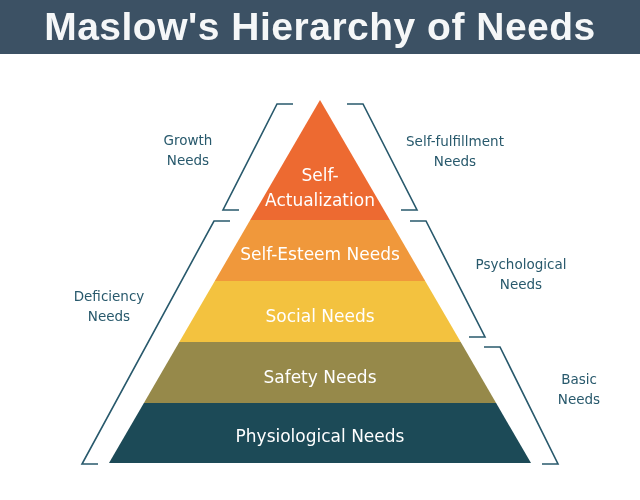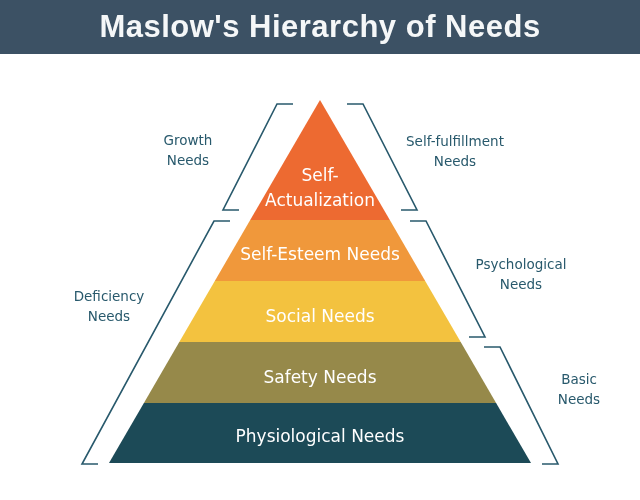--- a/index.html
+++ b/index.html
@@ -18,21 +18,21 @@
     background: var(--header-bg, #3c5164);
     display: flex;
     align-items: center;
     justify-content: center;
   }
   .header h1 {
     margin: 16px;
     color: var(--title-text, #f5f7f8);
     font-family: "Liberation Sans", sans-serif;
     font-weight: bold;
-    font-size: 31px;
+    font-size: 39px;
     letter-spacing: 0.5px;
     white-space: nowrap;
     text-align: right;
   }
   svg.diagram { position: absolute; top: 0; left: 0; }
   .level-label {
     fill: var(--level-label-text, #ffffff);
     font-size: 17px;
     text-anchor: middle;
     font-family: "DejaVu Sans", sans-serif;

